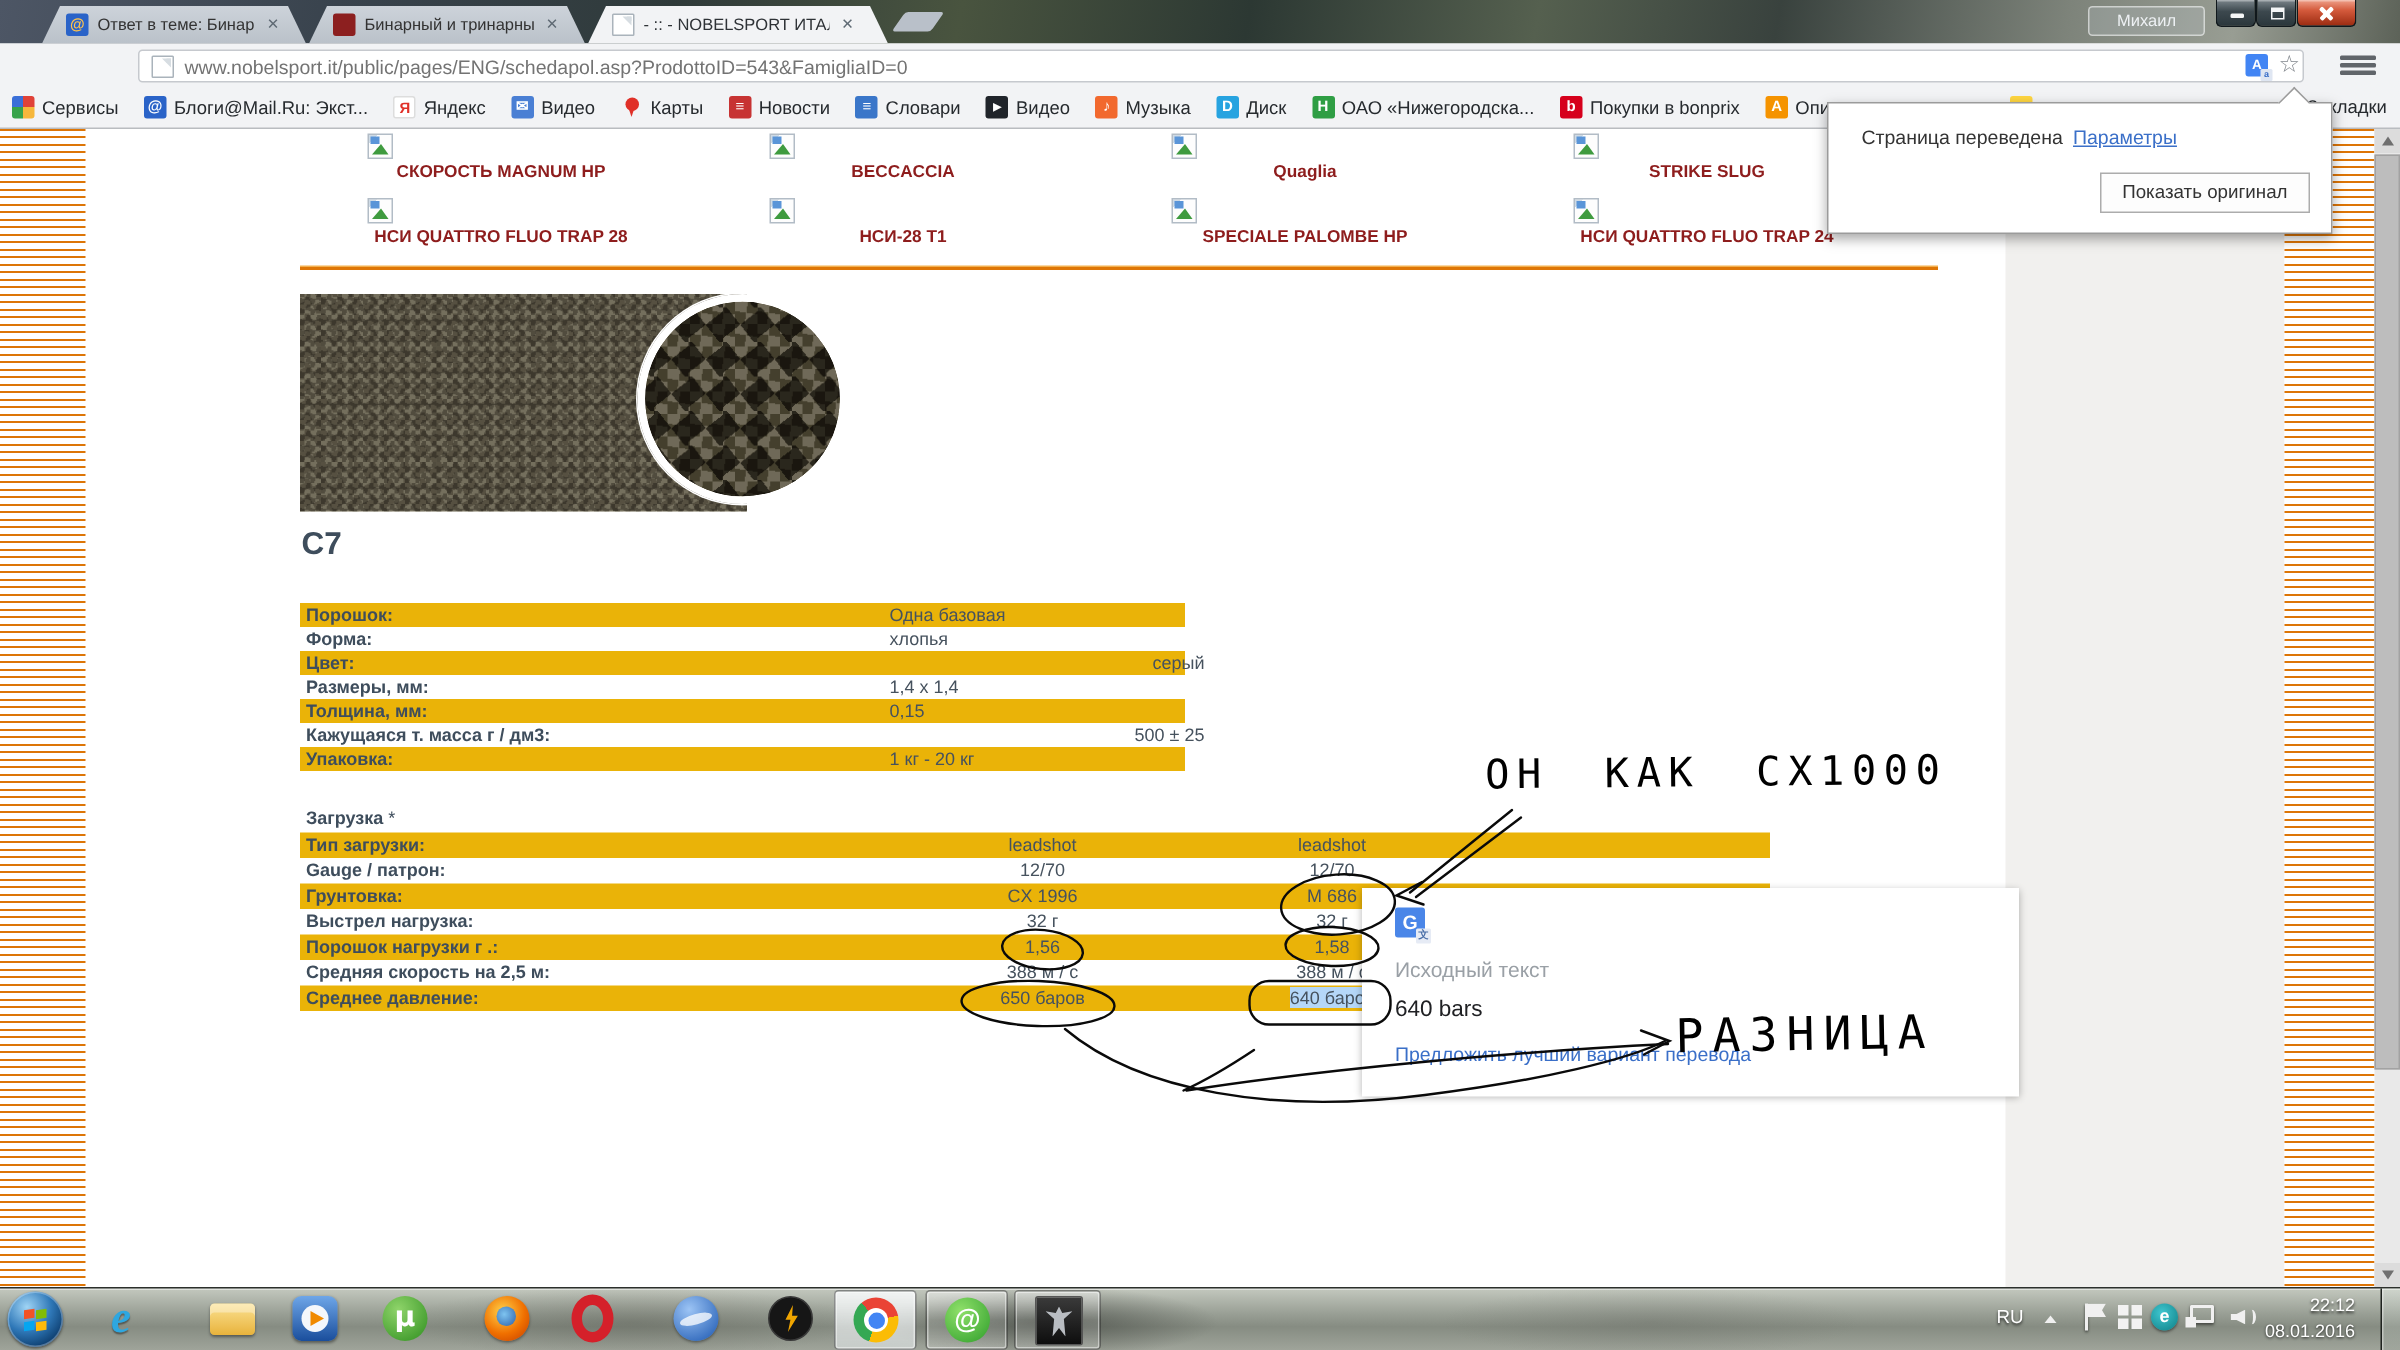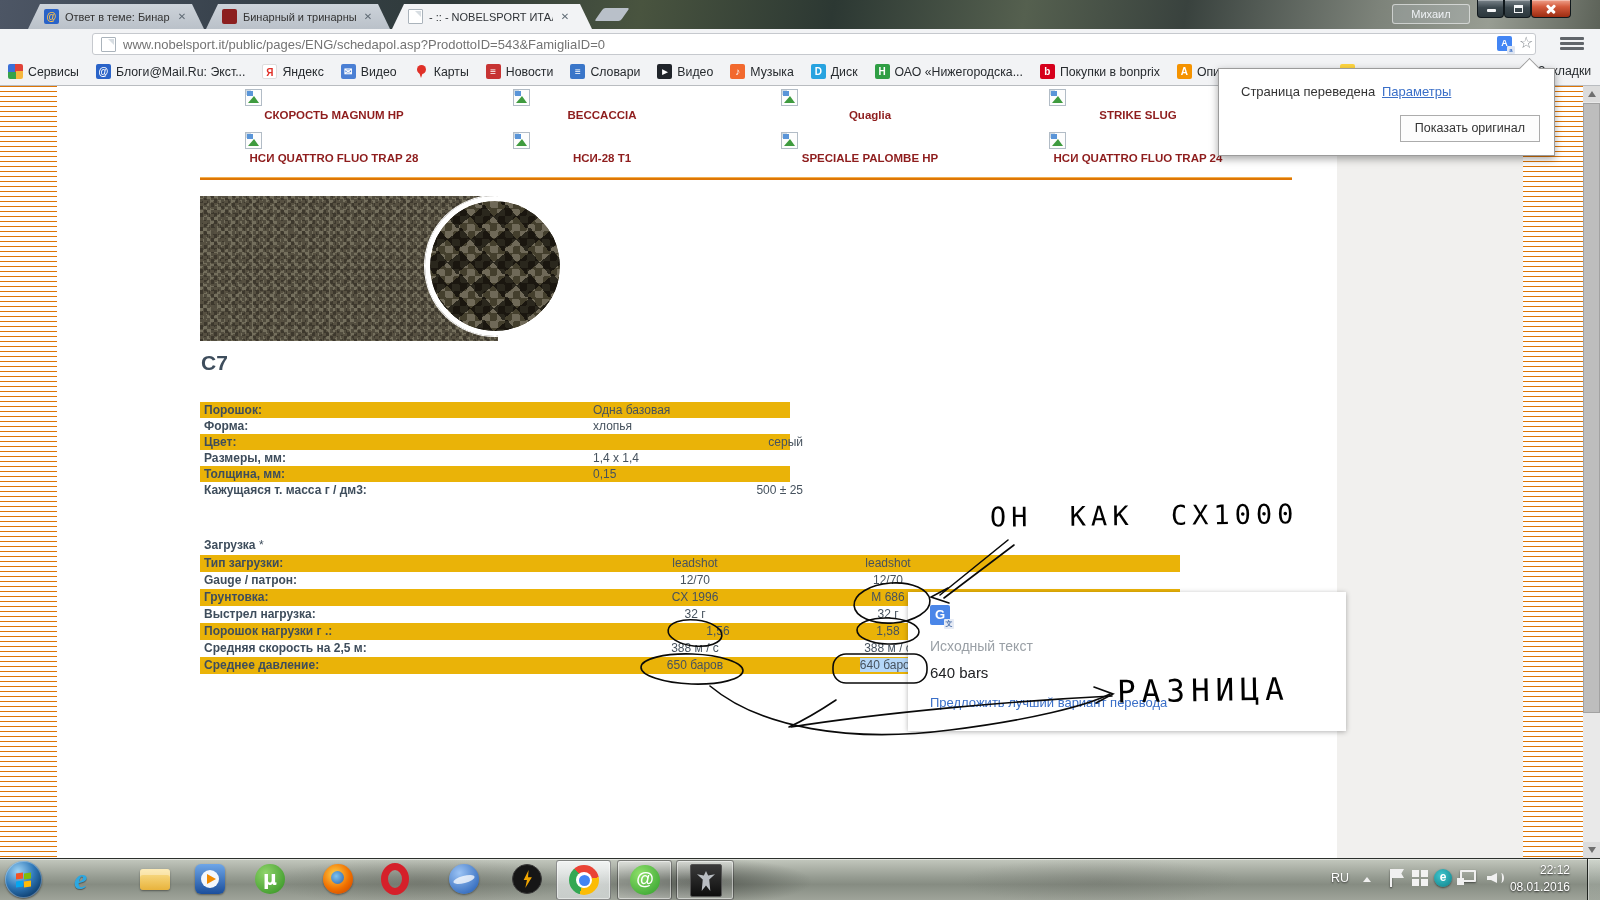--- a/index.html
+++ b/index.html
@@ -278,30 +278,31 @@
   <div id="powder-circle"></div>
   <div id="c7-title">C7</div>
 
   <div style="position:absolute;left:200px;top:316px;width:590px">
     <div class="trow alt"><b>Порошок:</b><span class="c2" style="left:393px;text-align:left">Одна базовая</span></div>
     <div class="trow"><b>Форма:</b><span class="c2" style="left:393px;text-align:left">хлопья</span></div>
     <div class="trow alt"><b>Цвет:</b><span class="c2" style="left:393px;text-align:right">серый</span></div>
     <div class="trow"><b>Размеры, мм:</b><span class="c2" style="left:393px;text-align:left">1,4 x 1,4</span></div>
     <div class="trow alt"><b>Толщина, мм:</b><span class="c2" style="left:393px;text-align:left">0,15</span></div>
     <div class="trow"><b>Кажущаяся т. масса г / дм3:</b><span class="c2" style="left:393px;text-align:right">500 ± 25</span></div>
+    <div class="trow alt"><b>Упаковка:</b><span class="c2" style="left:393px;text-align:left">1 кг - 20 кг</span></div>
   </div>
 
   <div id="load-head"><b>Загрузка</b> <span>*</span></div>
 
   <div style="position:absolute;left:200px;top:469px;width:980px">
     <div class="trow alt" style="line-height:17px"><b>Тип загрузки:</b><span class="c2" style="left:390px">leadshot</span><span class="c3" style="left:583px">leadshot</span></div>
     <div class="trow" style="line-height:17px"><b>Gauge / патрон:</b><span class="c2" style="left:390px">12/70</span><span class="c3" style="left:583px">12/70</span></div>
     <div class="trow alt" style="line-height:17px"><b>Грунтовка:</b><span class="c2" style="left:390px">CX 1996</span><span class="c3" style="left:583px">M 686</span></div>
     <div class="trow" style="line-height:17px"><b>Выстрел нагрузка:</b><span class="c2" style="left:390px">32 г</span><span class="c3" style="left:583px">32 г</span></div>
-    <div class="trow alt" style="line-height:17px"><b>Порошок нагрузки г .:</b><span class="c2" style="left:413px">1,56</span><span class="c3" style="left:583px">1,58</span></div>
+    <div class="trow alt" style="line-height:17px"><b>Порошок нагрузки г .:</b><span class="c2" style="left:390px">1,56</span><span class="c3" style="left:583px">1,58</span></div>
     <div class="trow" style="line-height:17px"><b>Средняя скорость на 2,5 м:</b><span class="c2" style="left:390px">388 м / с</span><span class="c3" style="left:583px">388 м / с</span></div>
     <div class="trow alt" style="line-height:17px"><b>Среднее давление:</b><span class="c2" style="left:390px">650 баров</span><span class="c3" style="left:583px"><span class="sel">640 баров</span></span></div>
   </div>
 
   <div id="scroll">
     <div class="sbtn" style="top:0">
         <span class="tri-up"></span>
       </div>
     <div id="thumb"></div>
     <div class="sbtn" style="top:756px">

